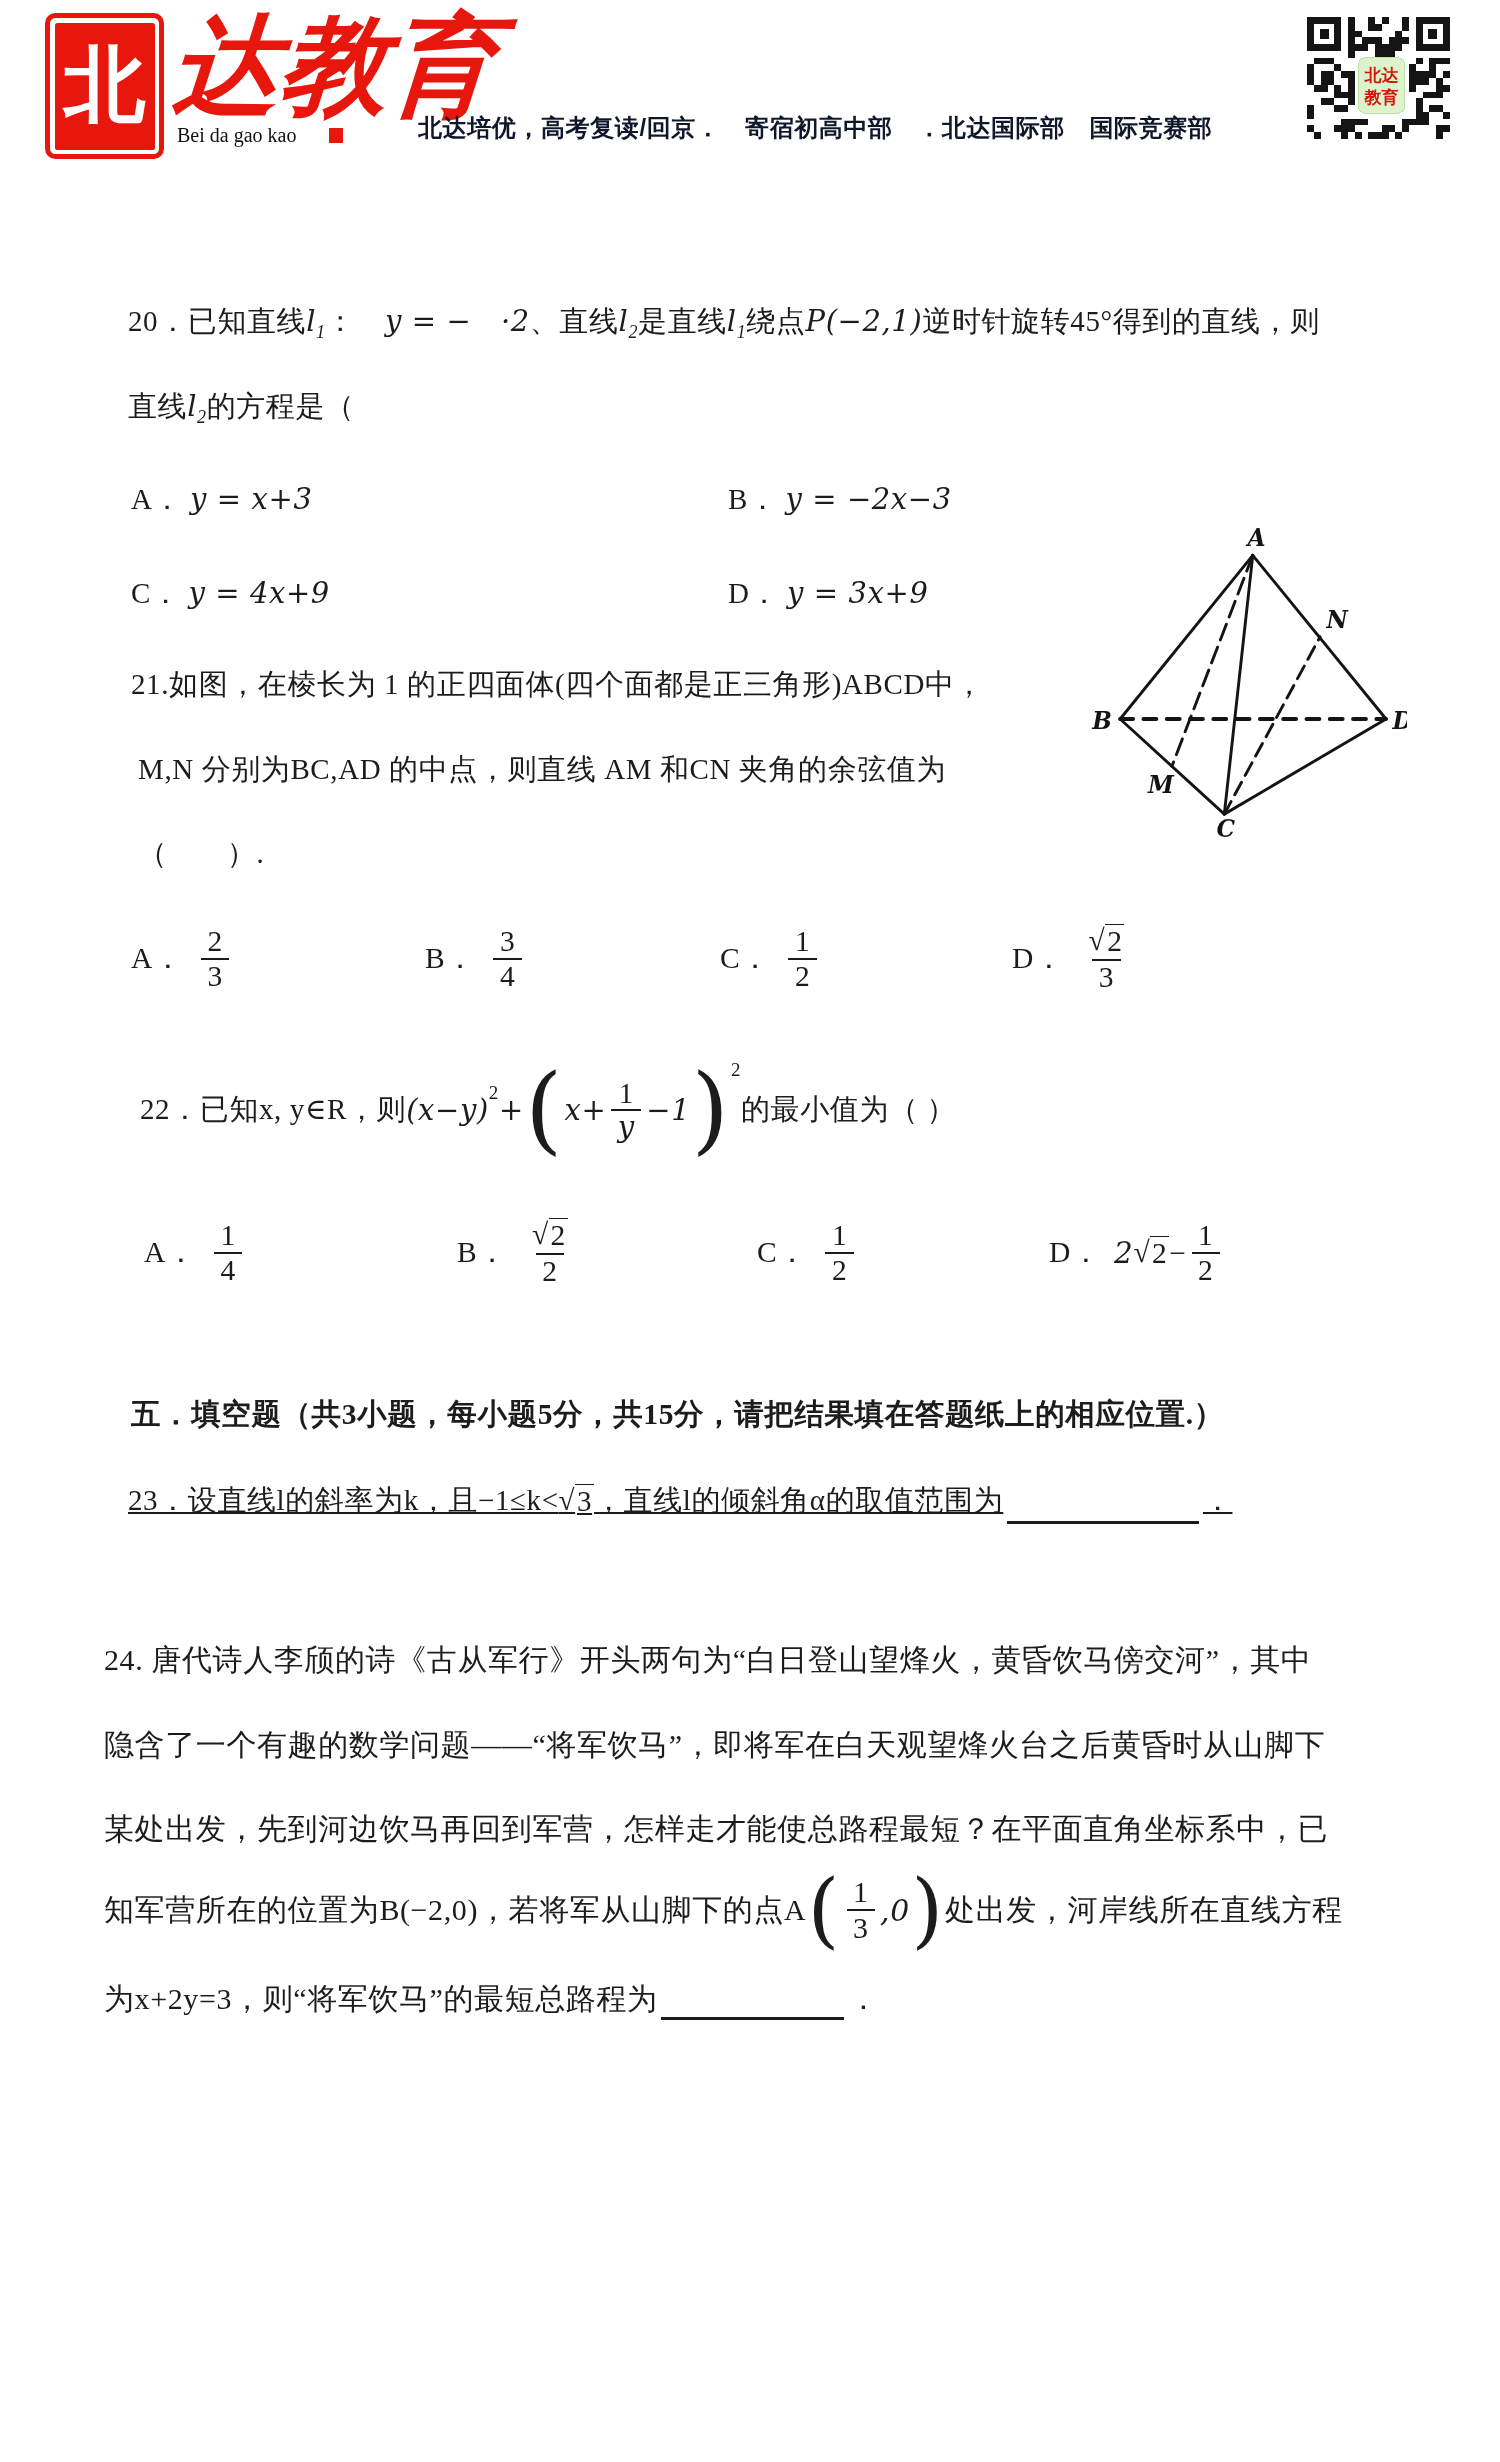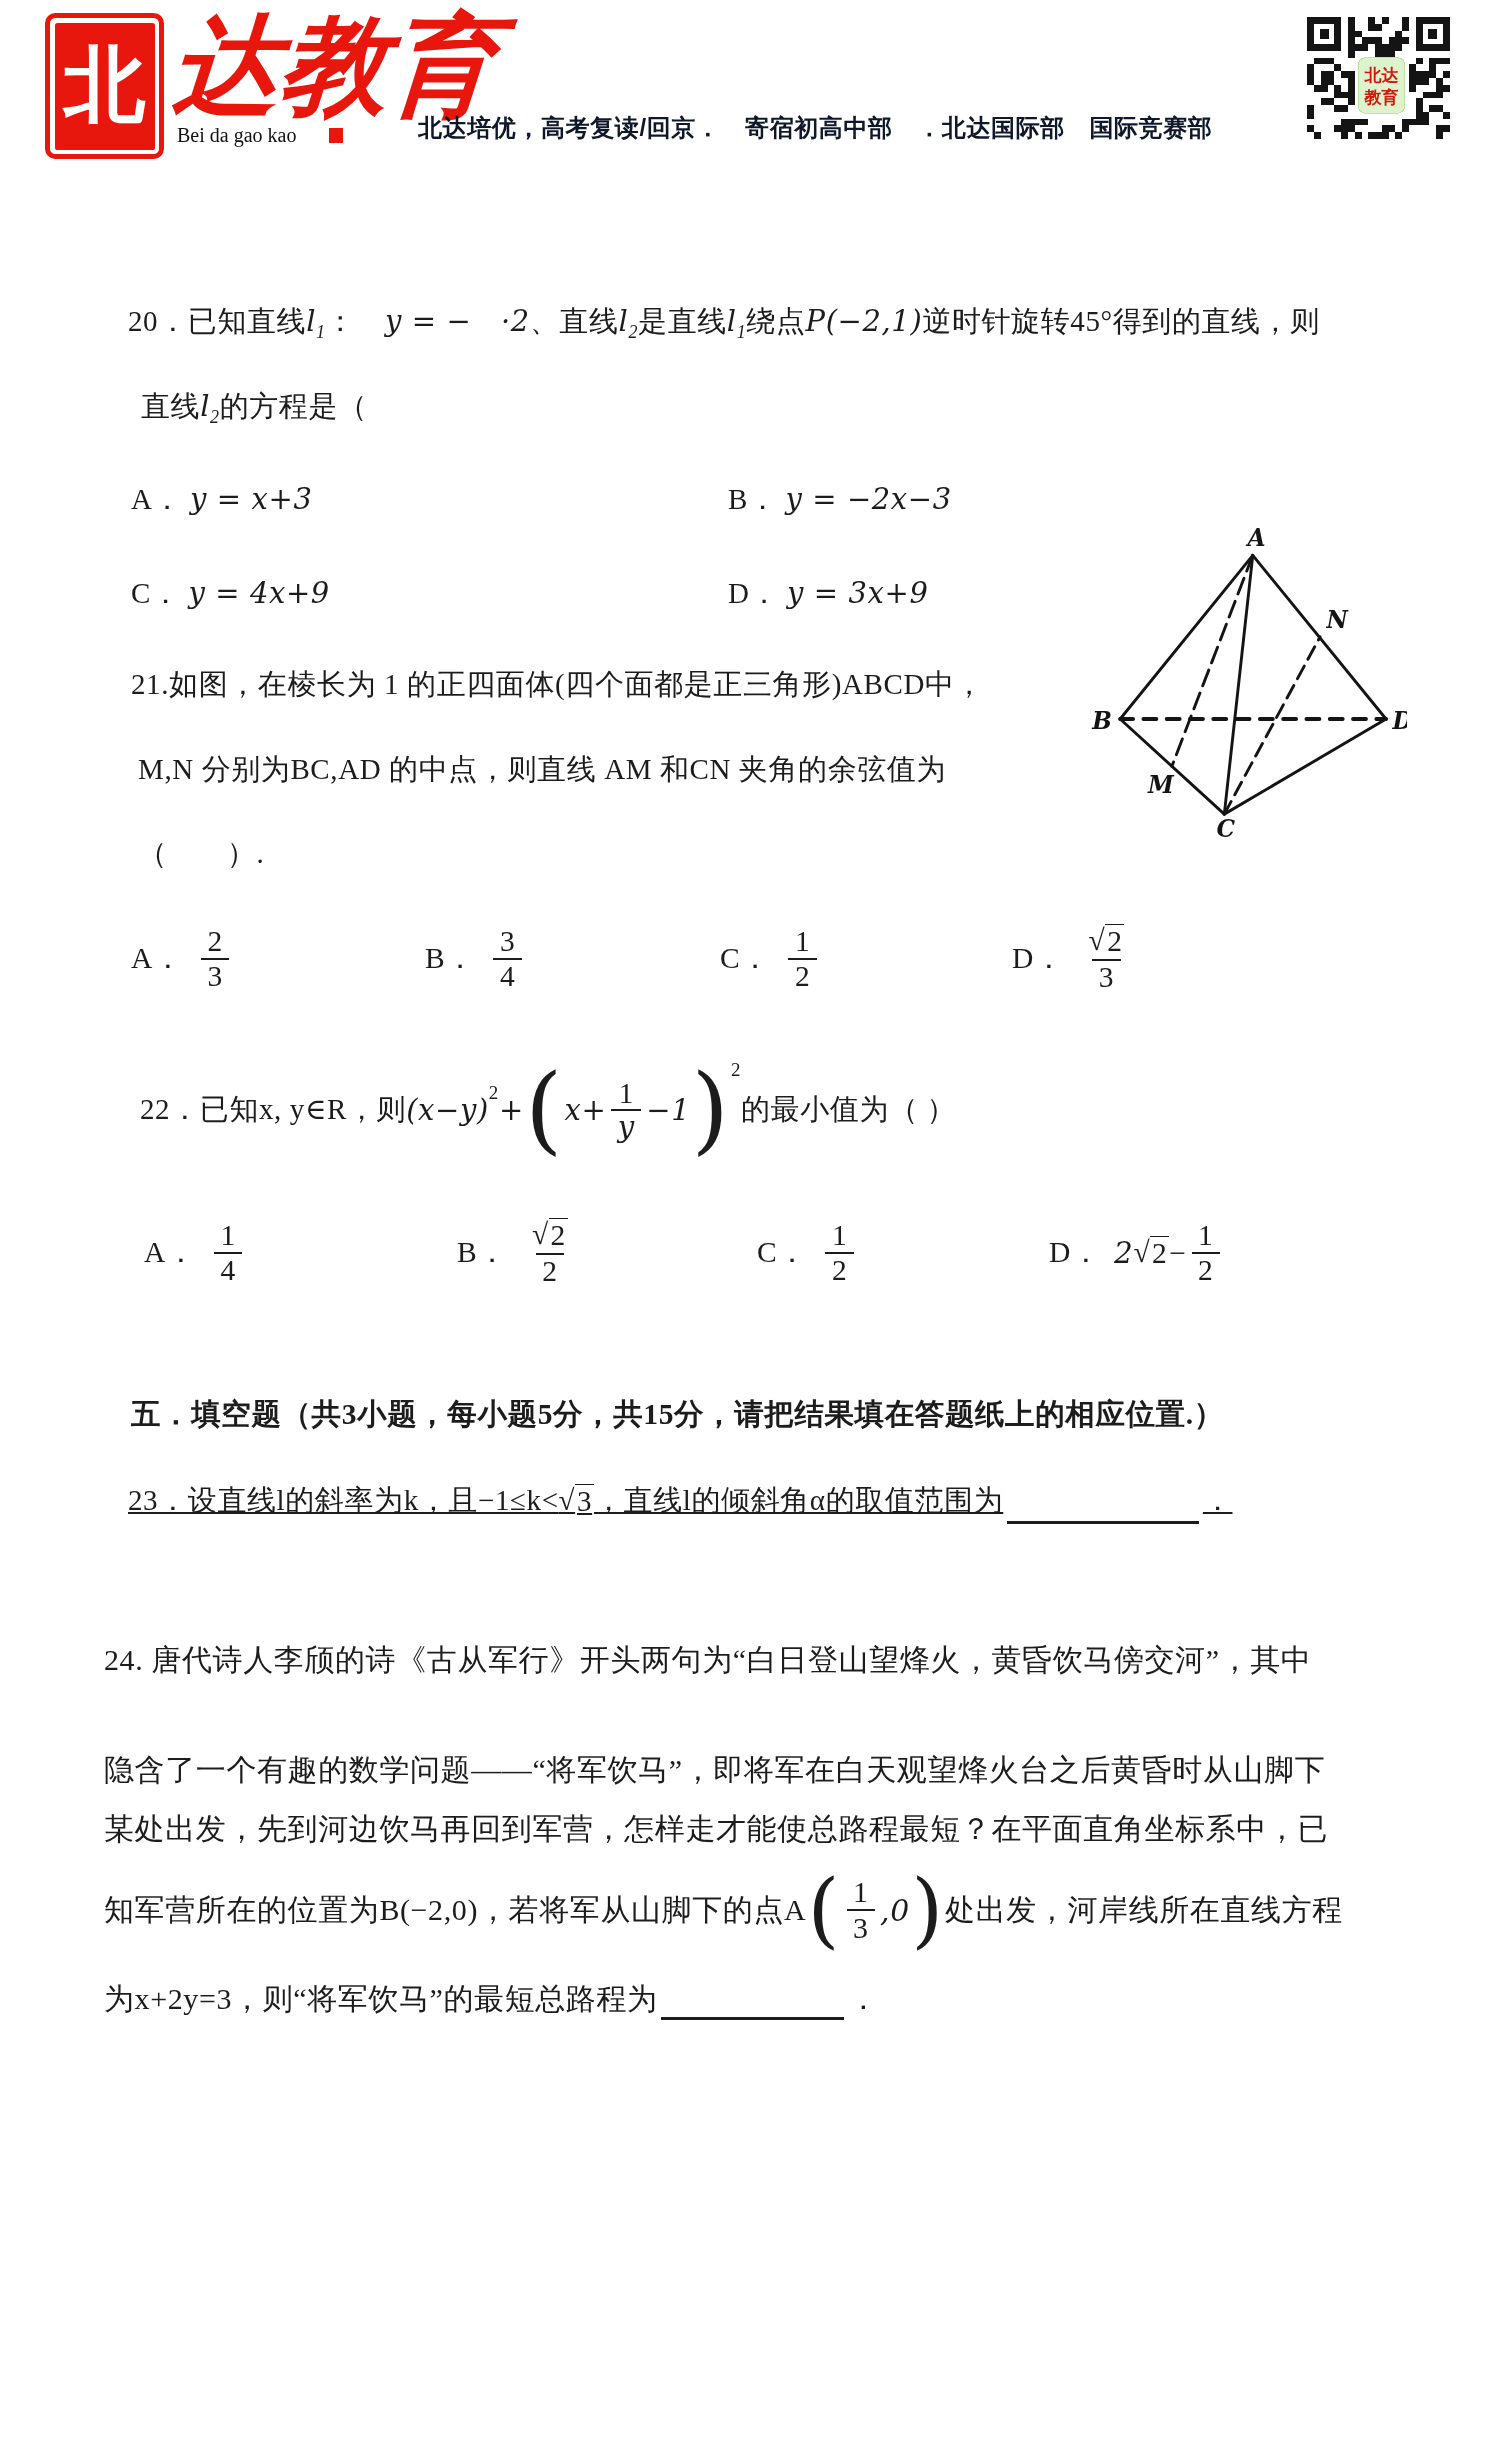--- a/index.html
+++ b/index.html
@@ -183,21 +183,21 @@
     </g>
     <rect x="7.5" y="6.0" width="6.9" height="8.2" rx="1.1" fill="#dcf3cb" stroke="#bfdfa9" stroke-width="0.15"></rect>
     <text x="10.95" y="9.4" font-size="2.5" fill="#d6150b" font-weight="bold" text-anchor="middle">北达</text>
     <text x="10.95" y="12.7" font-size="2.5" fill="#d6150b" font-weight="bold" text-anchor="middle">教育</text>
   </svg>
 </div>
 
 <div class="line" style="left:128px;top:304px;">
   <span>20．已知直线</span><span class="it">l</span><sub class="s">1</sub><span>：　</span><span class="it">y = −　·2</span><span>、直线</span><span class="it">l</span><sub class="s">2</sub><span>是直线</span><span class="it">l</span><sub class="s">1</sub><span>绕点</span><span class="it">P(−2,1)</span><span>逆时针旋转45°得到的直线，则</span>
 </div>
-<div class="line" style="left:128px;top:389px;margin-left:13px;">
+<div class="line" style="left:128px;top:389px;">
   <span>直线</span><span class="it">l</span><sub class="s">2</sub><span>的方程是（</span>
 </div>
 <div class="line" style="left:131px;top:482px;">
   <span>A．</span>
   <span class="it">y = x+3</span>
 </div>
 <div class="line" style="left:728px;top:482px;">
   <span>B．</span>
   <span class="it">y = −2x−3</span>
 </div>
@@ -331,21 +331,21 @@
   <span class="sqrtw">
       <span>√</span>
       <span class="rad">3</span>
     </span>
   <span>，直线l的倾斜角α的取值范围为</span>
   <span class="blank" style="width:192px;align-self:flex-end;margin-bottom:6.4px;"></span>
   <span>．</span>
 </div>
 
 <div class="line" style="left:104px;top:1642px;font-size:30px;">24. 唐代诗人李颀的诗《古从军行》开头两句为“白日登山望烽火，黄昏饮马傍交河”，其中</div>
-<div class="line" style="left:104px;top:1727px;font-size:30px;margin-top:25px;">隐含了一个有趣的数学问题——“将军饮马”，即将军在白天观望烽火台之后黄昏时从山脚下</div>
+<div class="line" style="left:104px;top:1727px;font-size:30px;">隐含了一个有趣的数学问题——“将军饮马”，即将军在白天观望烽火台之后黄昏时从山脚下</div>
 <div class="line" style="left:104px;top:1811px;font-size:30px;">某处出发，先到河边饮马再回到军营，怎样走才能使总路程最短？在平面直角坐标系中，已</div>
 <div class="flexline" style="left:104px;top:1854px;height:112px;font-size:30px;">
   <span>知军营所在的位置为B(−2,0)，若将军从山脚下的点A</span>
   <span class="bigp" style="font-size:82px;">(</span>
   <span class="frac">
     <span class="num">1</span>
     <span class="den">3</span>
   </span>
   <span class="it">,0</span>
   <span class="bigp" style="font-size:82px;">)</span>

